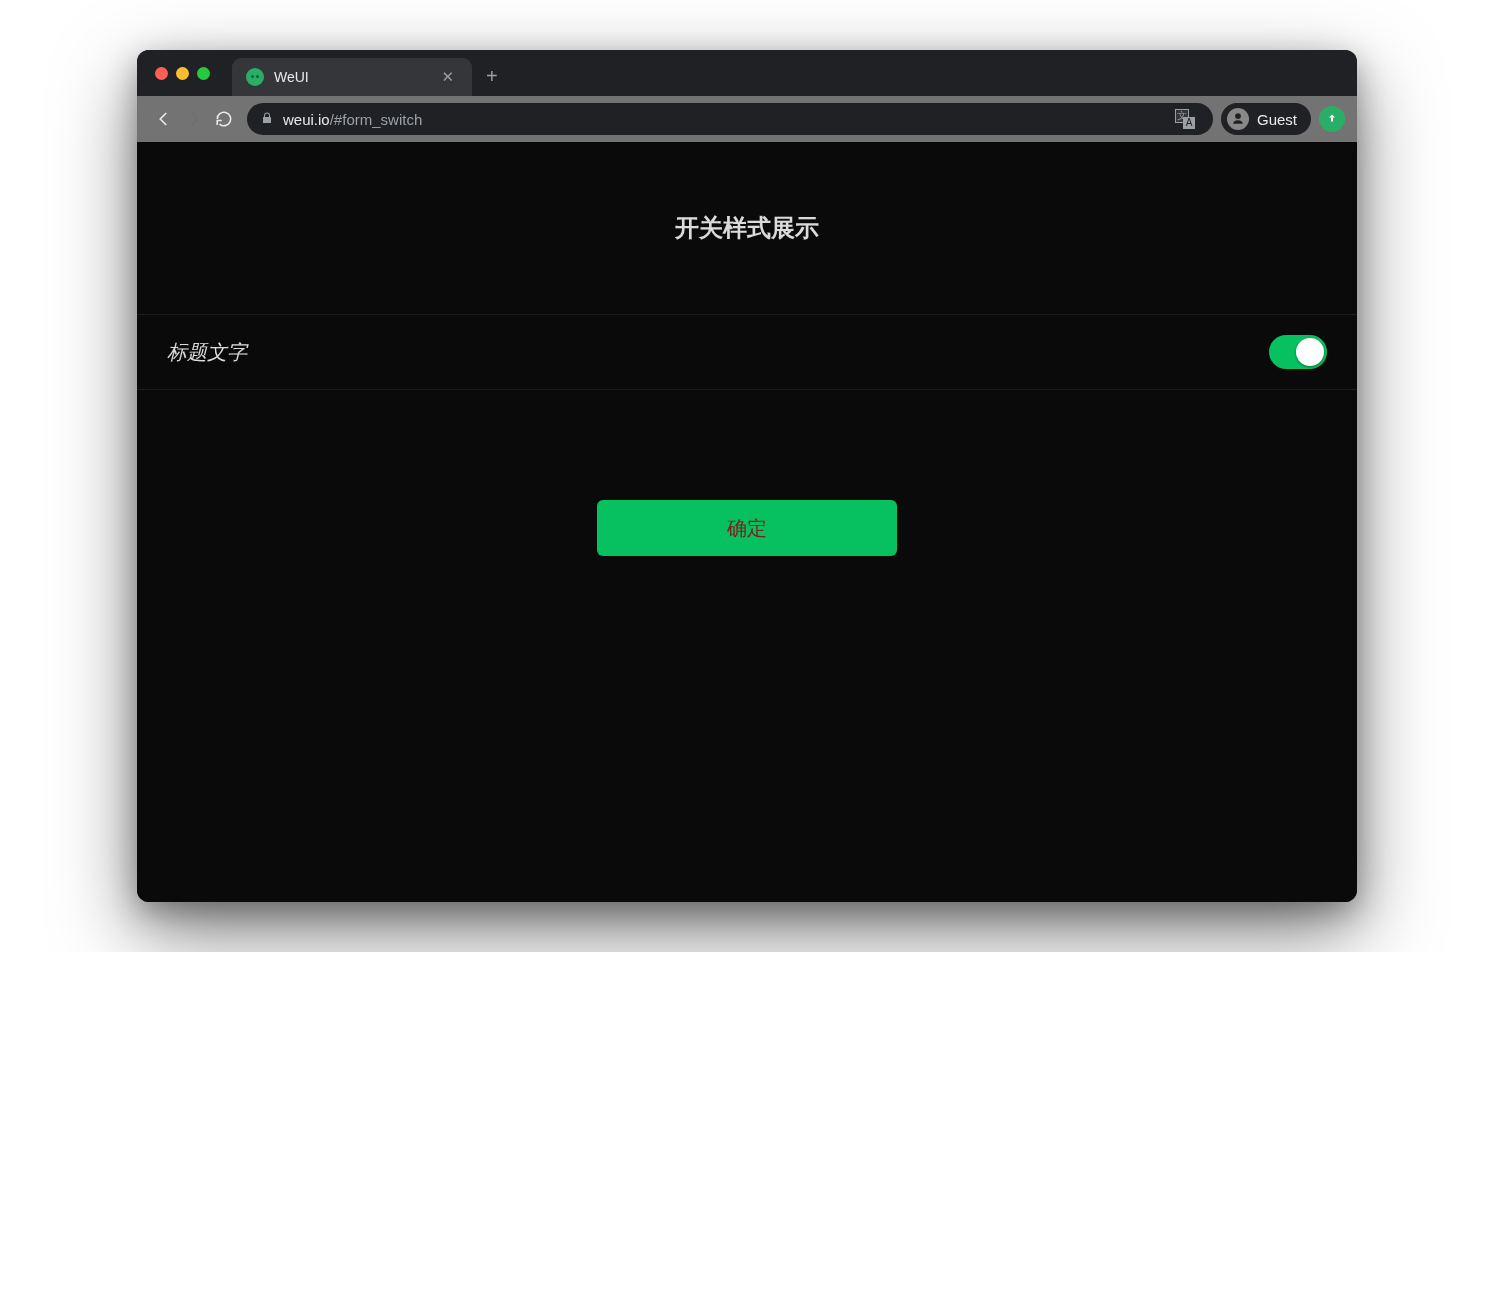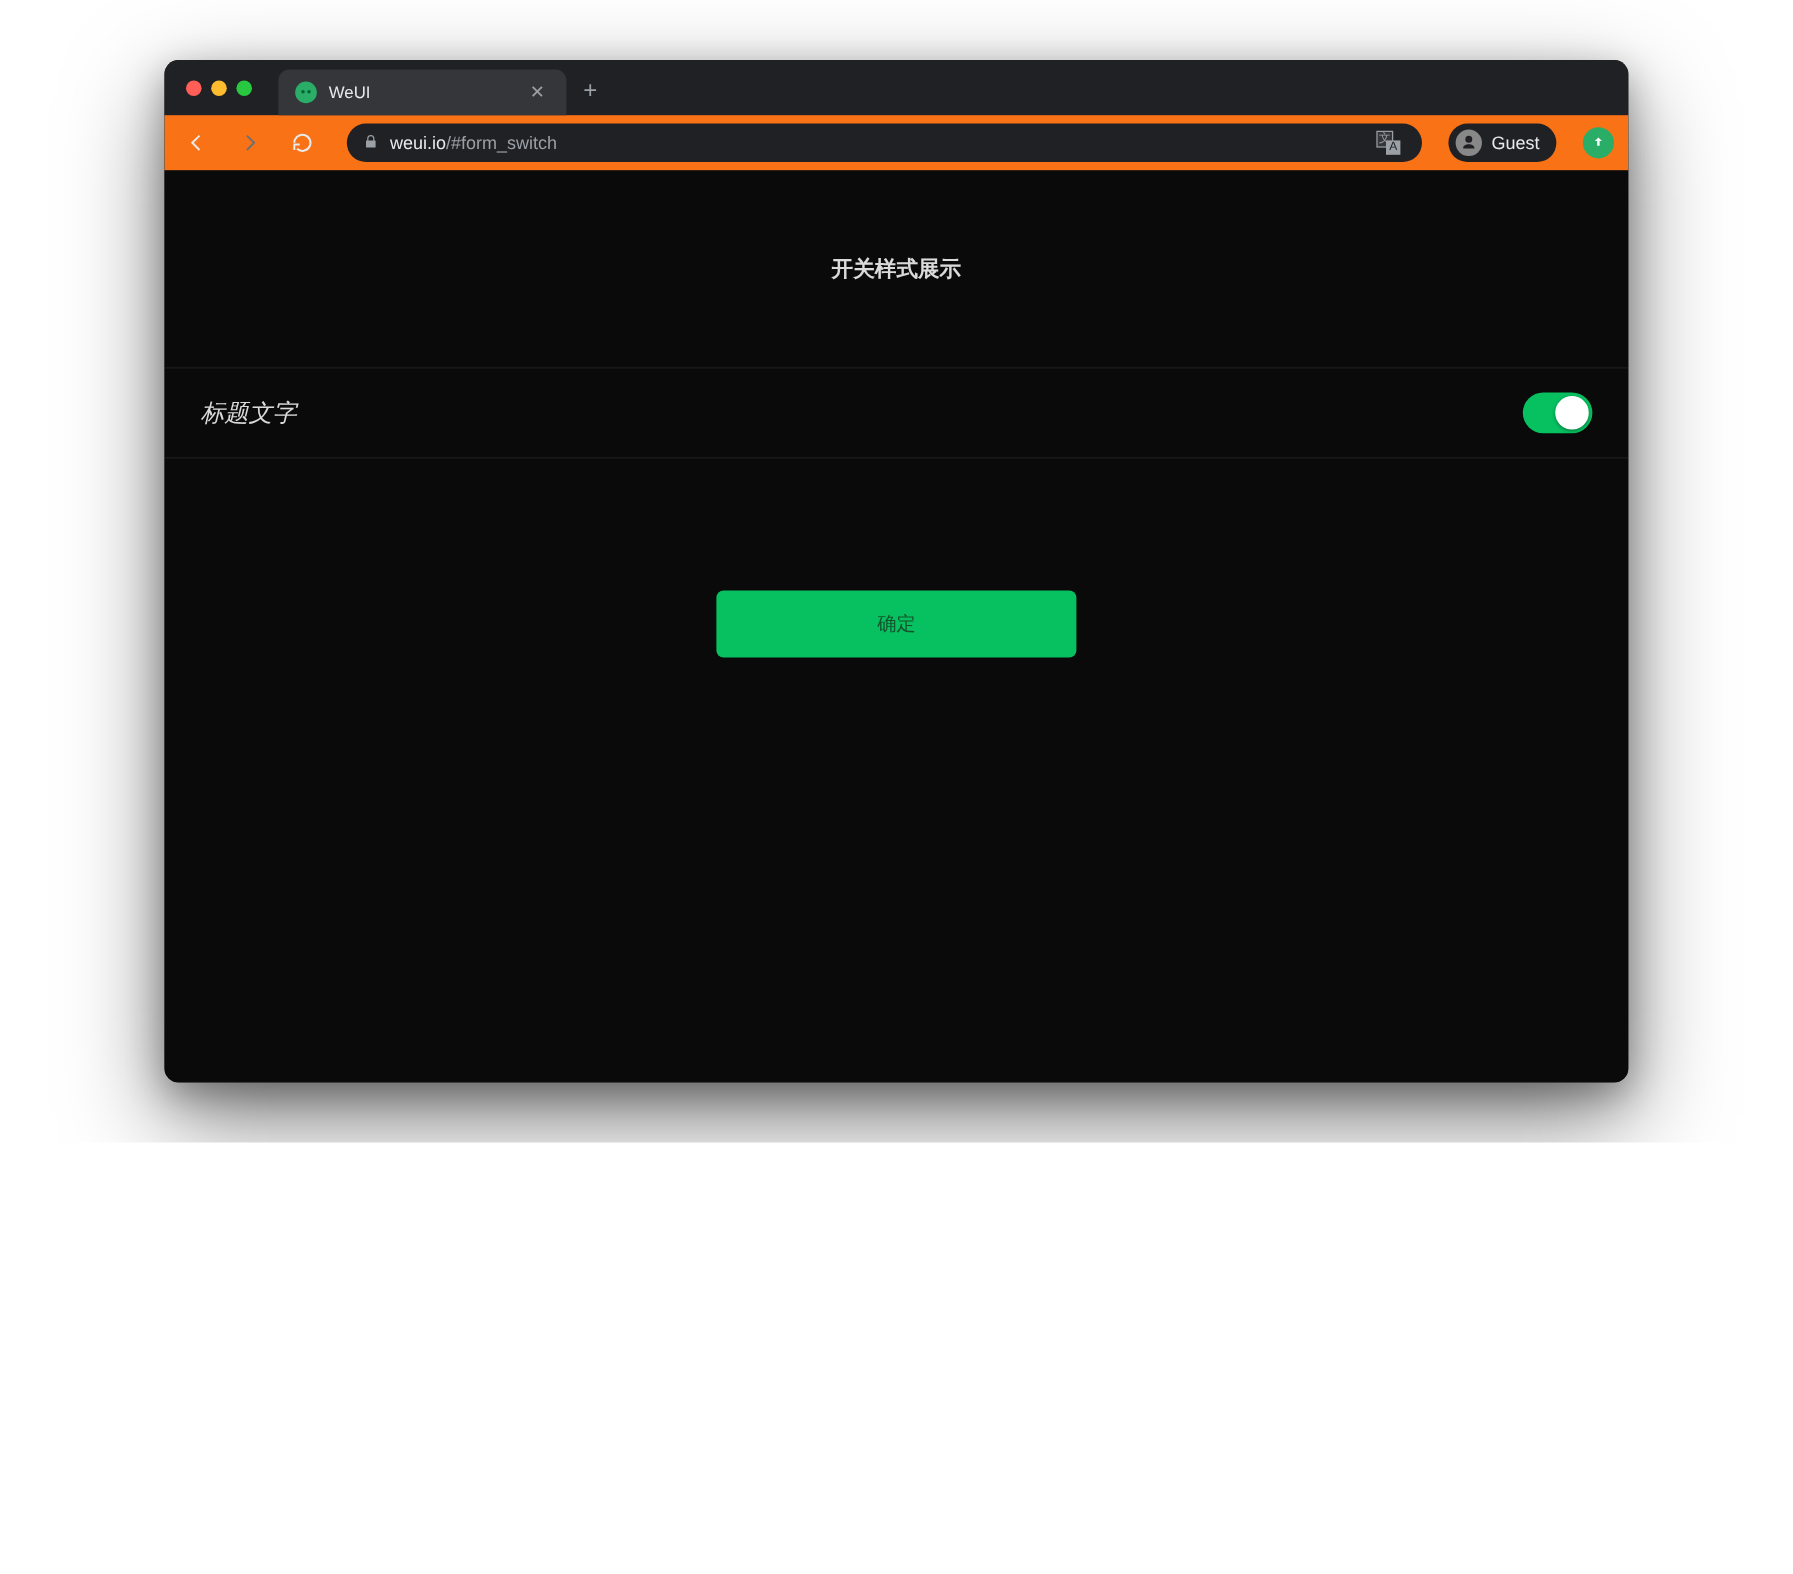--- a/index.html
+++ b/index.html
@@ -58,25 +58,25 @@
       content: "";
       width: 3px; height: 3px; background:#063; border-radius:50%;
       position:absolute; right:5px; top:7px;
     }
     .tab-title { color: #e8eaed; font-size: 14px; flex: 1; }
     .tab-close { color: #9aa0a6; font-size: 15px; cursor: pointer; padding: 0 4px; }
     .new-tab { color: #9aa0a6; font-size: 20px; margin-left: 14px; margin-top: 6px; cursor: pointer; }
     
     .toolbar {
       height: 46px;
-      background: #f97316;
+      background: #737373;
       display: flex;
       align-items: center;
       padding: 0 12px;
-      gap: 14px;
+      gap: 0;
     }
     .nav-btn {
       width: 30px; height: 30px;
       display: flex; align-items: center; justify-content: center;
       color: #e8eaed; border-radius: 50%; cursor: pointer;
     }
     .nav-btn.fwd { color: #6e7074; }
     .addr {
       flex: 1;
       height: 32px;
@@ -125,21 +125,21 @@
     .update-dot svg { width: 12px; height: 12px; fill: #fff; }
     
     .viewport {
       background: #0a0a0a;
       min-height: 760px;
       padding-bottom: 60px;
     }
     .page-title {
       text-align: center;
       color: rgba(255,255,255,0.85);
-      font-size: 18px;
+      font-size: 24px;
       font-weight: 600;
       padding: 70px 0 70px;
     }
     .cells {
       border-top: 1px solid rgba(255,255,255,0.08);
     }
     .cell {
       display: flex;
       align-items: center;
       justify-content: space-between;
@@ -163,21 +163,21 @@
     .switch.on .knob { right: 3px; }
     .switch.off .knob { left: 3px; }
     .btn-area {
       display: flex; justify-content: center;
       padding-top: 110px;
     }
     .primary-btn {
       width: 300px; height: 56px;
       background: #07c160;
       border: none; border-radius: 6px;
-      color: #14532d; font-size: 16px; font-weight: 500;
+      color: #7f1d1d; font-size: 20px; font-weight: 500;
       cursor: pointer;
     }
   </style>
 </head>
 <body>
 
 <div class="browser-window">
 
   <div class="titlebar">
     <div class="traffic-lights">

